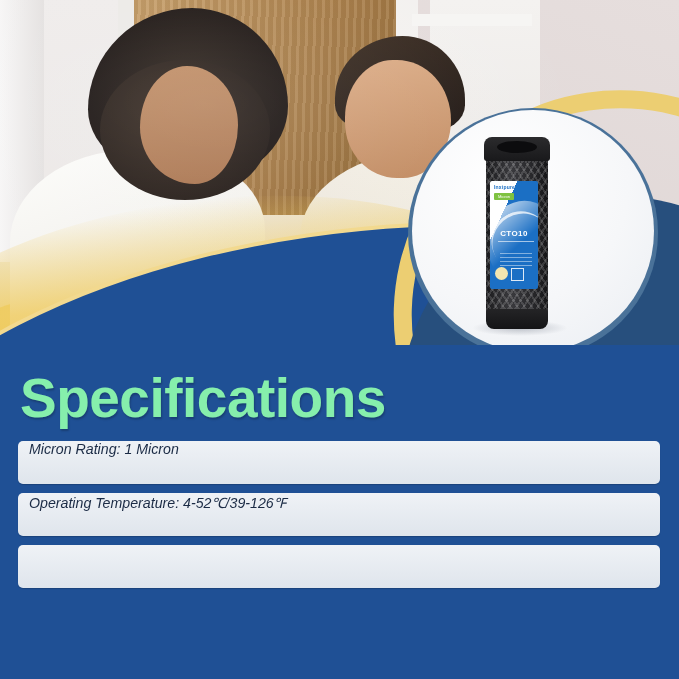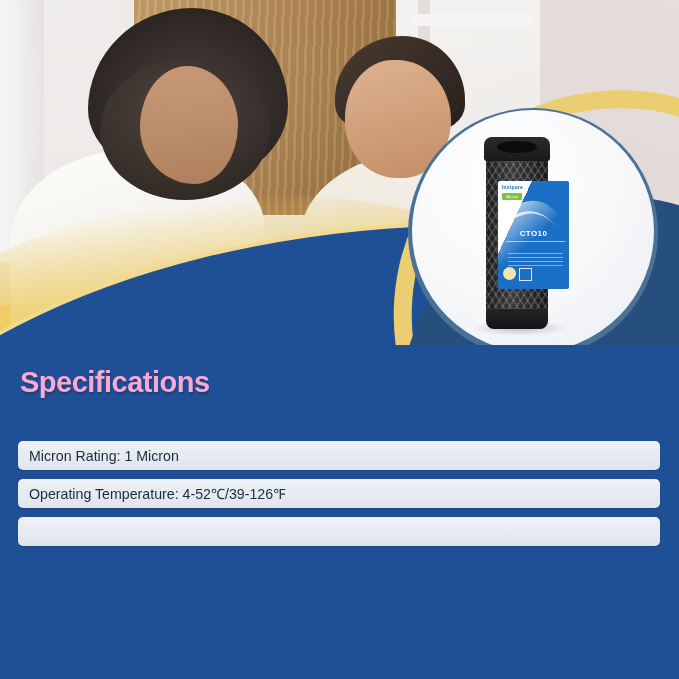--- a/index.html
+++ b/index.html
@@ -140,23 +140,23 @@
   .cart-cap-in{position:absolute;left:13px;top:4px;width:40px;height:12px;
     background:#0c0c0e;border-radius:50%;}
   .cart-body{position:absolute;left:2px;top:20px;width:62px;height:158px;
     background:
       repeating-linear-gradient(58deg,rgba(255,255,255,.14) 0 2px,rgba(0,0,0,0) 2px 6px),
       repeating-linear-gradient(-58deg,rgba(255,255,255,.14) 0 2px,rgba(0,0,0,0) 2px 6px),
       linear-gradient(90deg,#1b1b1d,#3a3a3e 40%,#242427 80%,#141416);
     border-radius:3px;}
   .cart-foot{position:absolute;left:2px;top:172px;width:62px;height:20px;
     background:linear-gradient(180deg,#242426,#141416);border-radius:3px 3px 8px 8px;}
-  .label{position:absolute;left:6px;top:44px;width:71px;height:108px;
+  .label{position:absolute;left:6px;top:44px;width:48px;height:108px;
     background:linear-gradient(115deg,#ffffff 0 28%,#1b6fc4 28% 100%);
-    border-radius:2px;overflow:hidden;margin-left:8px;}
+    border-radius:2px;overflow:hidden;}
   .label-wave{position:absolute;left:-6px;top:22px;width:72px;height:70px;
     background:linear-gradient(160deg,rgba(255,255,255,.85),rgba(255,255,255,0) 55%);
     border-radius:50% 40% 60% 30%;transform:rotate(-22deg);}
   .label-wave2{position:absolute;left:2px;top:30px;width:60px;height:60px;
     border-top:3px solid rgba(255,255,255,.75);border-radius:50%;transform:rotate(-30deg);}
   .brand{position:absolute;left:4px;top:3px;font-size:5px;font-weight:bold;color:#1b6fc4;letter-spacing:.2px;}
   .brand-green{position:absolute;left:4px;top:12px;width:20px;height:7px;
     background:#7fc241;border-radius:1px;}
   .brand-green span{display:block;font-size:4px;color:#fff;text-align:center;line-height:7px;}
   .model{position:absolute;left:0;right:0;top:48px;text-align:center;
@@ -168,32 +168,33 @@
   .lbl-badge{position:absolute;left:5px;top:86px;width:13px;height:13px;border-radius:50%;
     background:#f3e5b0;}
   .lbl-badge2{position:absolute;left:21px;top:87px;width:11px;height:11px;
     border:1px solid rgba(255,255,255,.85);}
   .cart-shadow{position:absolute;left:470px;top:322px;width:96px;height:16px;
     background:radial-gradient(ellipse,rgba(60,70,90,.30),rgba(60,70,90,0) 70%);
     border-radius:50%;}
 
   
   .spec-title{position:absolute;left:20px;top:366px;
-    font-size:29px;font-weight:bold;color:#f9a8d4;letter-spacing:-0.5px;
+    font-size:55px;font-weight:bold;color:#86efac;letter-spacing:-0.5px;
     text-shadow:1px 2px 2px rgba(0,0,0,.22);}
 
   .spec-list{position:absolute;left:18px;top:441px;width:642px;}
   .spec-row{
-    height:29px;margin-bottom:9px;
+    height:43px;margin-bottom:9px;
     background:linear-gradient(180deg,#eff2f6,#dfe5ec);
     border-radius:5px;
-    display:flex;align-items:center;
+    display:flex;
     padding:0 11px;
     box-shadow:0 1px 1px rgba(0,0,0,.18);
     box-sizing:border-box;
+    font-style:italic;
   }
   .spec-text{font-size:14.2px;color:#1b2b45;white-space:nowrap;}
   .spec-note{font-size:13px;color:#1b2b45;padding-left:12px;}
 </style>
 </head>
 <body>
 
 <div class="page">
 
   <div class="hero">

